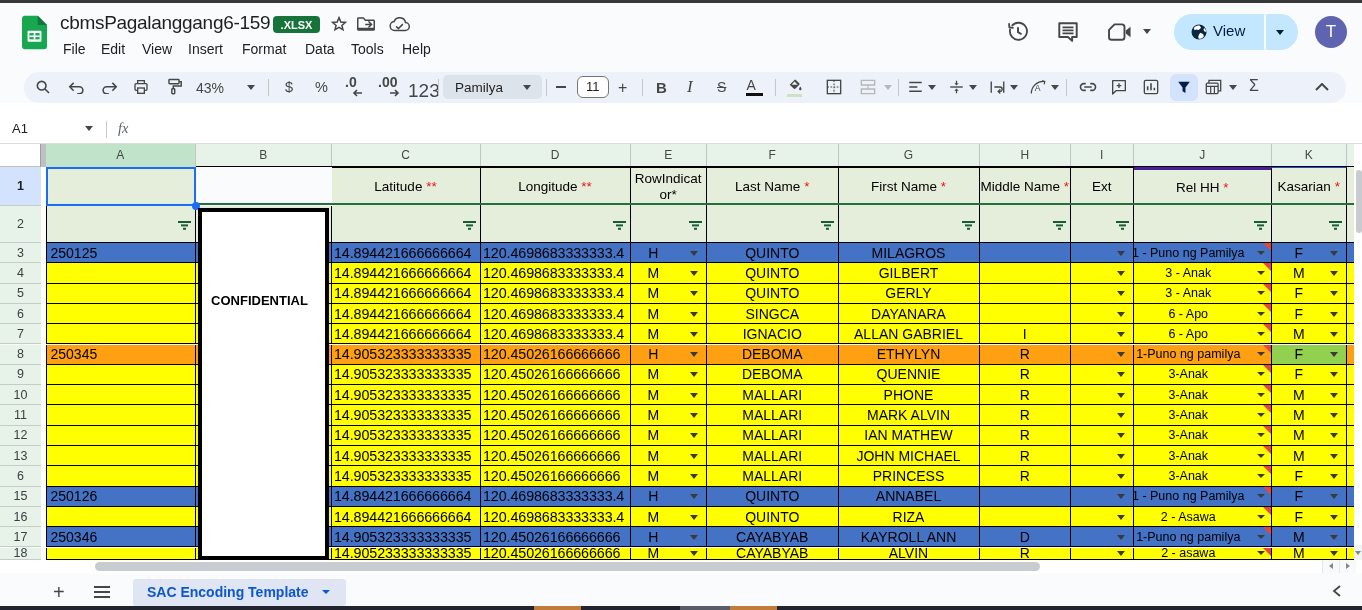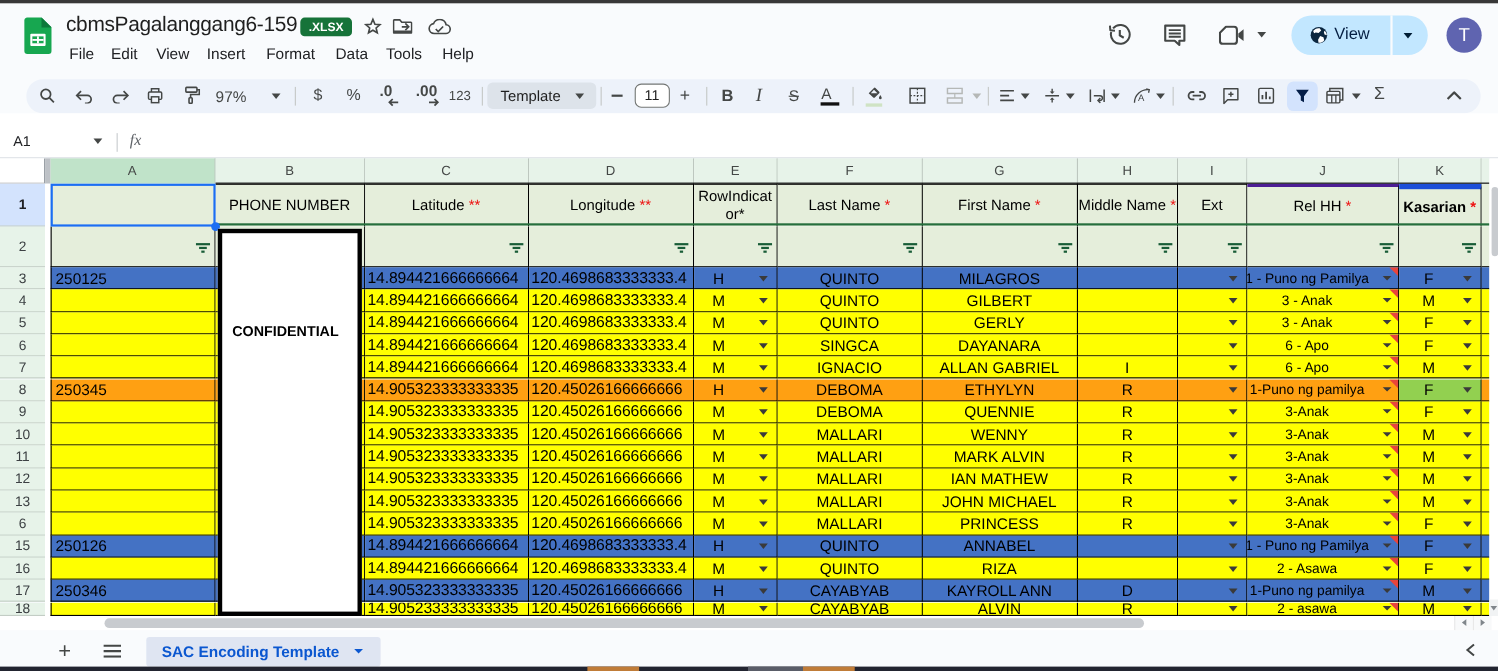--- a/index.html
+++ b/index.html
@@ -111,41 +111,41 @@
         <rect x="7" y="13.5" width="10" height="8" fill="#f0f4f9"></rect>
       </svg>
     </div>
 <div class="abs" style="left:166px;top:78px;">
       <svg width="16" height="18" viewBox="0 0 22 25" fill="none" stroke="#444746" stroke-width="2">
         <rect x="4" y="2" width="14" height="6" rx="1"></rect>
         <path d="M18 5 h3 v6 h-11 v4"></path>
         <rect x="8" y="15" width="4" height="7" rx="1"></rect>
       </svg>
     </div>
-<div class="abs" style="left:196px;top:80px;font-size:14px;color:#444746;">97%</div>
+<div class="abs" style="left:196px;top:80px;font-size:14px;color:#444746;">43%</div>
 <div class="dd" style="left:247px;top:85px;border-top-color:#444746;"></div>
 <div class="abs" style="left:268px;top:79px;width:1px;height:17px;background:#c4c7c5;"></div>
 <div class="abs" style="left:285px;top:79px;font-size:14.5px;color:#444746;">$</div>
 <div class="abs" style="left:315px;top:79px;font-size:14.5px;color:#444746;">%</div>
 <div class="abs" style="left:345px;top:74px;font-size:14px;font-weight:600;color:#444746;">.0</div>
 <div class="abs" style="left:352px;top:89px;">
       <svg width="11" height="8" viewBox="0 0 11 8" stroke="#444746" stroke-width="1.6" fill="none">
         <path d="M10 4 H2 M5 1 L2 4 l3 3"></path>
       </svg>
     </div>
 <div class="abs" style="left:378px;top:74px;font-size:14px;font-weight:600;color:#444746;">.00</div>
 <div class="abs" style="left:389px;top:89px;">
       <svg width="11" height="8" viewBox="0 0 11 8" stroke="#444746" stroke-width="1.6" fill="none">
         <path d="M1 4 H9 M6 1 l3 3 -3 3"></path>
       </svg>
     </div>
-<div class="abs" style="left:408px;top:80px;font-size:12px;color:#444746;">123</div>
+<div class="abs" style="left:408px;top:80px;font-size:19px;color:#444746;">123</div>
 <div class="abs" style="left:438px;top:79px;width:1px;height:17px;background:#c4c7c5;"></div>
 <div class="abs" style="left:443px;top:75px;width:99px;height:24px;background:#dde3ea;border-radius:5px;"></div>
-<div class="abs" style="left:455px;top:80px;font-size:13.5px;color:#1f1f1f;">Template</div>
+<div class="abs" style="left:455px;top:80px;font-size:13.5px;color:#1f1f1f;">Pamilya</div>
 <div class="dd" style="left:523px;top:85px;border-top-color:#444746;"></div>
 <div class="abs" style="left:546px;top:79px;width:1px;height:17px;background:#c4c7c5;"></div>
 <div class="abs" style="left:556px;top:86px;width:10px;height:2px;background:#444746;"></div>
 <div class="abs" style="left:576.5px;top:75.5px;width:32.5px;height:22px;border:1px solid #747775;border-radius:6px;background:#fff;box-sizing:border-box;display:flex;align-items:center;justify-content:center;font-size:13px;color:#1f1f1f;">11</div>
 <div class="abs" style="left:618px;top:79px;font-size:16px;color:#444746;">+</div>
 <div class="abs" style="left:642px;top:79px;width:1px;height:17px;background:#c4c7c5;"></div>
 <div class="abs" style="left:656px;top:79px;font-size:15px;font-weight:bold;color:#444746;">B</div>
 <div class="abs" style="left:687px;top:77px;font-size:17px;font-style:italic;font-family:'Liberation Serif',serif;color:#444746;">I</div>
 <div class="abs" style="left:717px;top:79px;font-size:14px;text-decoration:line-through;color:#444746;">S</div>
 <div class="abs" style="left:746.5px;top:77px;font-size:14px;color:#444746;">A</div>
@@ -271,32 +271,31 @@
 <div class="rowhdr" style="left:0;top:405.4px;width:41px;height:20.30000000000001px;">11</div>
 <div class="rowhdr" style="left:0;top:425.70000000000005px;width:41px;height:20.30000000000001px;">12</div>
 <div class="rowhdr" style="left:0;top:446.0px;width:41px;height:20.30000000000001px;">13</div>
 <div class="rowhdr" style="left:0;top:466.3px;width:41px;height:20.30000000000001px;">6</div>
 <div class="rowhdr" style="left:0;top:486.6px;width:41px;height:20.30000000000001px;">15</div>
 <div class="rowhdr" style="left:0;top:506.90000000000003px;width:41px;height:20.30000000000001px;">16</div>
 <div class="rowhdr" style="left:0;top:527.2px;width:41px;height:20.299999999999955px;">17</div>
 <div class="rowhdr" style="left:0;top:547.5px;width:41px;height:12.5px;">18</div>
 <div class="abs" style="left:41px;top:166.5px;width:4.5px;height:393.5px;background:#fff;"></div>
 <div class="abs" style="left:45.5px;top:166.5px;width:150.5px;height:39px;background:#e5eedb;box-sizing:border-box;"></div>
-<div class="hdrcell" style="left:196px;top:166.5px;width:135.5px;height:39.0px;border-top:1px solid #000;border-bottom:none;">PHONE NUMBER</div>
 <div class="hdrcell" style="left:331.5px;top:166.5px;width:149.0px;height:39.0px;border-top:1px solid #000;border-bottom:none;">Latitude&nbsp;<span class="red">**</span></div>
 <div class="hdrcell" style="left:480.5px;top:166.5px;width:150.0px;height:39.0px;border-top:1px solid #000;border-bottom:none;">Longitude&nbsp;<span class="red">**</span></div>
 <div class="hdrcell" style="left:630.5px;top:166.5px;width:76.5px;height:39.0px;border-top:1px solid #000;border-bottom:none;">
       <div style="line-height:16px;">RowIndicat<br>or*</div>
     </div>
 <div class="hdrcell" style="left:707px;top:166.5px;width:131.5px;height:39.0px;border-top:1px solid #000;border-bottom:none;">Last Name&nbsp;<span class="red">*</span></div>
 <div class="hdrcell" style="left:838.5px;top:166.5px;width:141.0px;height:39.0px;border-top:1px solid #000;border-bottom:none;">First Name&nbsp;<span class="red">*</span></div>
 <div class="hdrcell" style="left:979.5px;top:166.5px;width:91.5px;height:39.0px;border-top:1px solid #000;border-bottom:none;">Middle Name&nbsp;<span class="red">*</span></div>
 <div class="hdrcell" style="left:1071px;top:166.5px;width:62.5px;height:39.0px;border-top:1px solid #000;border-bottom:none;">Ext</div>
 <div class="hdrcell" style="left:1133.5px;top:166.5px;width:138.5px;height:39.0px;border-top:3px solid #4c1d95;border-bottom:none;">Rel HH&nbsp;<span class="red">*</span></div>
-<div class="hdrcell" style="left:1272px;top:166.5px;width:74.5px;height:39.0px;border-top:5px solid #1d4ed8;border-bottom:none;font-weight:bold;">Kasarian&nbsp;<span class="red">*</span></div>
+<div class="hdrcell" style="left:1272px;top:166.5px;width:74.5px;height:39.0px;border-top:1px solid #1d4ed8;border-bottom:none;">Kasarian&nbsp;<span class="red">*</span></div>
 <div class="hdrcell" style="left:1346.5px;top:166.5px;width:7.5px;height:39.0px;border-right:none;border-bottom:none;background:#e5eedb;"></div>
 <div class="hdrcell" style="left:45.5px;top:205.5px;width:150.5px;height:37.5px;border-left:1px solid #000;background:#e5eedb;position:absolute;">
       <div style="position:absolute;right:4px;top:15px;">
         <svg width="13" height="9" viewBox="0 0 13 9">
           <rect x="0" y="0" width="13" height="2" fill="#185c37"></rect>
           <rect x="3" y="3.4" width="7" height="2" fill="#185c37"></rect>
           <rect x="5" y="6.8" width="3" height="2" fill="#185c37"></rect>
         </svg>
       </div>
     </div>
@@ -536,21 +535,21 @@
     </div>
 <div class="cell" style="left:196px;top:385.1px;width:135.5px;height:20.30000000000001px;background:#ffff00;"></div>
 <div class="cell" style="left:331.5px;top:385.1px;width:149.0px;height:20.30000000000001px;background:#ffff00;">
       <span style="padding-left:2.5px;letter-spacing:-0.1px;font-size:14.3px;">14.905323333333335</span>
     </div>
 <div class="cell" style="left:480.5px;top:385.1px;width:150.0px;height:20.30000000000001px;background:#ffff00;">
       <span style="padding-left:2.5px;letter-spacing:-0.1px;font-size:14.3px;">120.45026166666666</span>
     </div>
 <div class="cell" style="left:630.5px;top:385.1px;width:76.5px;height:20.30000000000001px;background:#ffff00;justify-content:center;padding-right:30px;">M<div class="dd" style="right:8px;top:7.650000000000006px;"></div></div>
 <div class="cell" style="left:707px;top:385.1px;width:131.5px;height:20.30000000000001px;background:#ffff00;justify-content:center;">MALLARI</div>
-<div class="cell" style="left:838.5px;top:385.1px;width:141.0px;height:20.30000000000001px;background:#ffff00;justify-content:center;">WENNY</div>
+<div class="cell" style="left:838.5px;top:385.1px;width:141.0px;height:20.30000000000001px;background:#ffff00;justify-content:center;">PHONE</div>
 <div class="cell" style="left:979.5px;top:385.1px;width:91.5px;height:20.30000000000001px;background:#ffff00;justify-content:center;">R</div>
 <div class="cell" style="left:1071px;top:385.1px;width:62.5px;height:20.30000000000001px;background:#ffff00;">
       <div class="dd" style="right:8px;top:7.650000000000006px;"></div>
     </div>
 <div class="cell" style="left:1133.5px;top:385.1px;width:138.5px;height:20.30000000000001px;background:#ffff00;justify-content:center;padding-right:28px;font-size:12.5px;">3-Anak<div class="dd" style="right:6px;top:7.650000000000006px;border-left-width:4px;border-right-width:4px;border-top-width:4.5px;"></div><div class="redtri" style="right:0;top:0;"></div></div>
 <div class="cell" style="left:1272px;top:385.1px;width:74.5px;height:20.30000000000001px;background:#ffff00;justify-content:center;padding-right:20px;">M<div class="dd" style="right:8px;top:7.650000000000006px;"></div></div>
 <div class="cell" style="left:1346.5px;top:385.1px;width:7.5px;height:20.30000000000001px;background:#ffff00;border-right:none;"></div>
 <div class="cell" style="left:45.5px;top:405.4px;width:150.5px;height:20.30000000000001px;background:#ffff00;border-left:1px solid #000;">
       <span style="padding-left:4px;"></span>
     </div>

